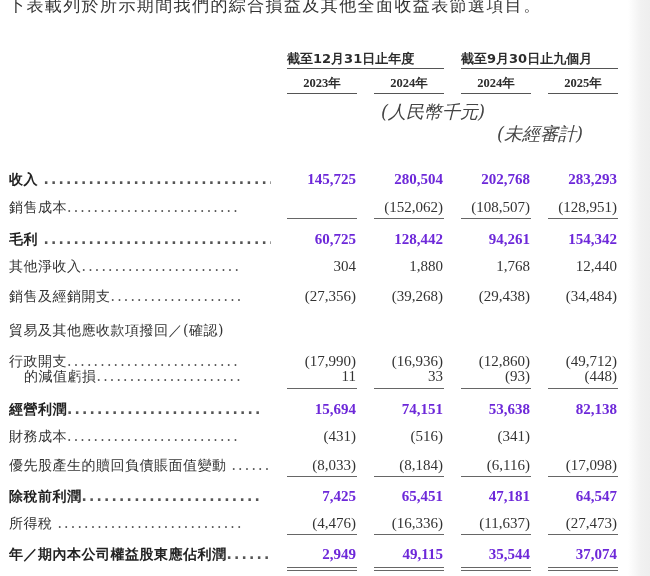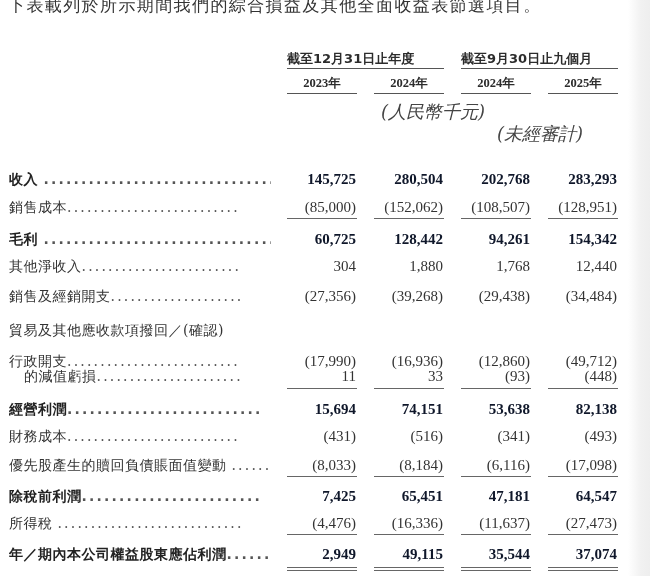--- a/index.html
+++ b/index.html
@@ -29,21 +29,21 @@
     position: absolute; left: 9px; width: 262px; overflow: hidden; white-space: nowrap;
     font-size: 14px; line-height: 24px; letter-spacing: 0.5px; color: #333;
   }
   .label.bold { font-family: "DejaVu Sans", "Liberation Sans", sans-serif; font-weight: bold; color: #222; }
   .label.indent { left: 24px; width: 247px; }
   .label .dots { letter-spacing: 2.2px; color: #555; }
   .num {
     position: absolute; width: 80px; text-align: right;
     font-family: "Liberation Serif", "DejaVu Serif", serif; font-size: 15px; line-height: 24px; color: #333;
   }
-  .num.bold { font-weight: bold; color: #0f172a; }
+  .num.bold { font-weight: bold; color: #6d28d9; }
   .c0 { left: 276px; } .c1 { left: 363px; } .c2 { left: 450px; } .c3 { left: 537px; }
   .uline { position: absolute; height: 1px; background: #666; width: 70px; }
   .u0 { left: 287px; } .u1 { left: 374px; } .u2 { left: 461px; } .u3 { left: 548px; }
   .dline { position: absolute; height: 4px; width: 70px; border-top: 1px solid #666; border-bottom: 1px solid #666; box-sizing: border-box; }
 </style>
 </head>
 <body>
 
 <div class="edge-shade"></div>
 
@@ -69,21 +69,20 @@
 <div class="row" style="top:167px;">
   <div class="label bold"><span>收入</span> <span class="dots">................................</span></div>
   <div class="num bold c0">145,725</div>
   <div class="num bold c1">280,504</div>
   <div class="num bold c2">202,768</div>
   <div class="num bold c3">283,293</div>
 </div>
 
 <div class="row" style="top:195px;">
   <div class="label"><span>銷售成本</span><span class="dots">..........................</span></div>
-  <div class="num c0">(85,000)</div>
   <div class="num c1">(152,062)</div>
   <div class="num c2">(108,507)</div>
   <div class="num c3">(128,951)</div>
 </div>
 <div class="uline u0" style="top:218px;"></div>
 <div class="uline u1" style="top:218px;"></div>
 <div class="uline u2" style="top:218px;"></div>
 <div class="uline u3" style="top:218px;"></div>
 
 <div class="row" style="top:227px;">
@@ -140,21 +139,20 @@
   <div class="num bold c1">74,151</div>
   <div class="num bold c2">53,638</div>
   <div class="num bold c3">82,138</div>
 </div>
 
 <div class="row" style="top:424px;padding-left:46px;">
   <div class="label"><span>財務成本</span><span class="dots">..........................</span></div>
   <div class="num c0">(431)</div>
   <div class="num c1">(516)</div>
   <div class="num c2">(341)</div>
-  <div class="num c3">(493)</div>
 </div>
 
 <div class="row" style="top:453px;">
   <div class="label"><span>優先股產生的贖回負債賬面值變動</span> <span class="dots">.......</span></div>
   <div class="num c0">(8,033)</div>
   <div class="num c1">(8,184)</div>
   <div class="num c2">(6,116)</div>
   <div class="num c3">(17,098)</div>
 </div>
 <div class="uline u0" style="top:476px;"></div>

